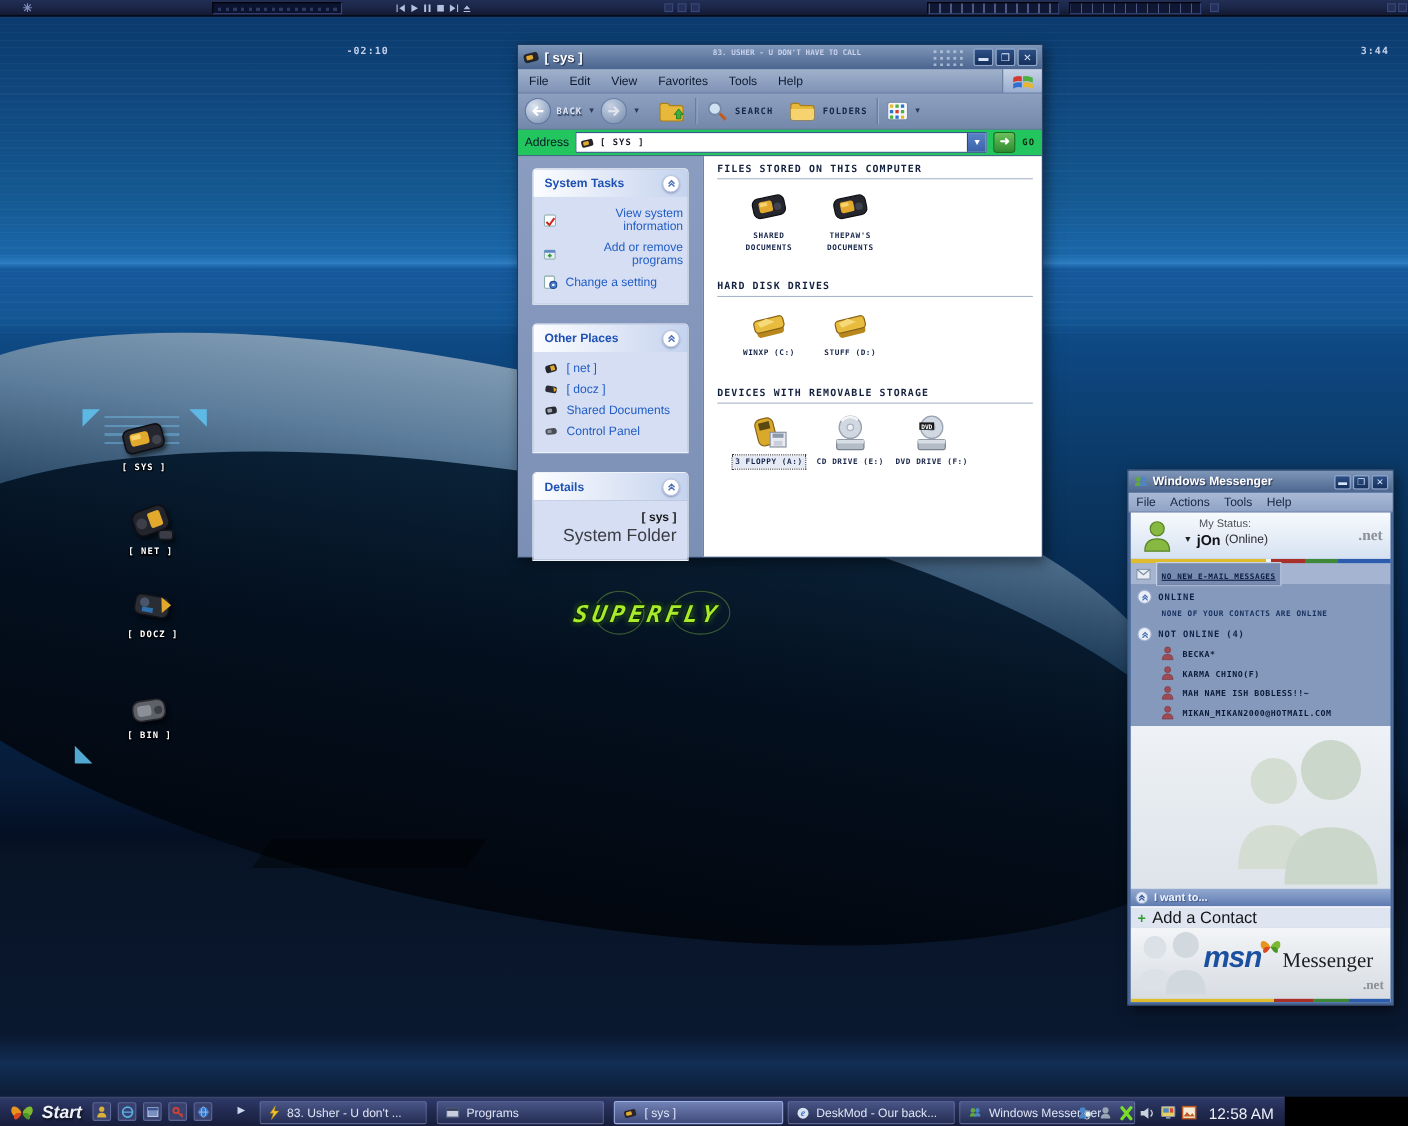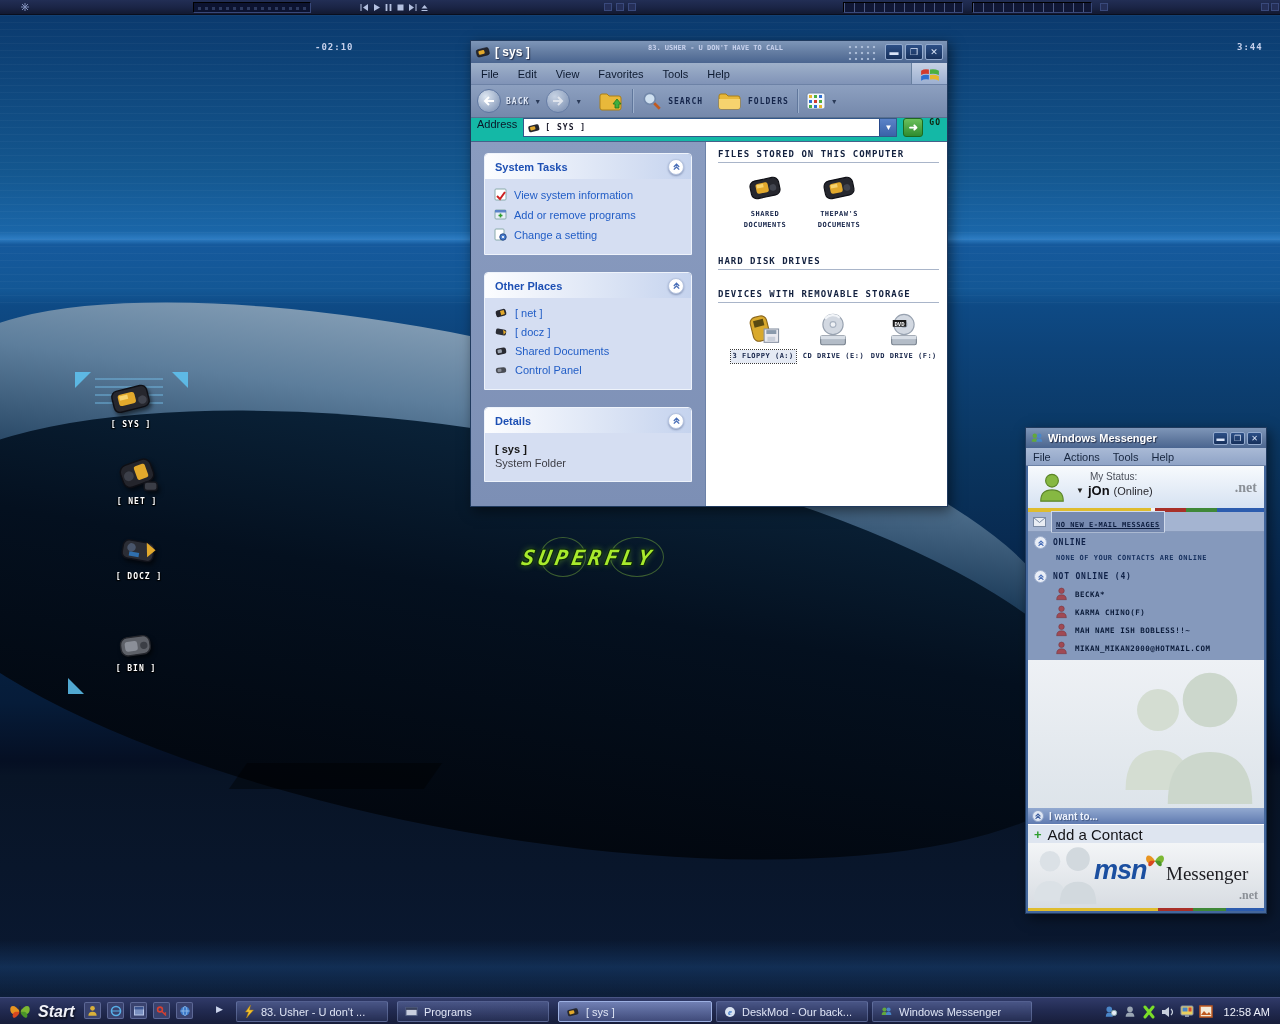--- a/index.html
+++ b/index.html
@@ -72,44 +72,44 @@
     background:linear-gradient(180deg,#c6d1e4,#9cafd0); border-left:1px solid #68809f; display:flex; align-items:center; justify-content:center; }
   .toolbar { height:33px; background:linear-gradient(180deg,#8da0c0,#7488ab); border-bottom:1px solid #59708f;
     display:flex; align-items:center; padding:0 6px; gap:5px; }
   .navcircle { width:24px; height:24px; border-radius:50%; border:1px solid #5e76a0;
     background:radial-gradient(circle at 35% 30%,#dde6f1,#93a5c2 70%,#7a8cab); display:flex; align-items:center; justify-content:center; }
   .navcircle svg { display:block; }
   .tb-lab-light { font-size:8px; color:#dfe7f5; text-shadow:1px 1px 1px #2a3a58; }
   .tb-lab-dark { font-size:8px; color:#15254a; }
   .mini-drop { font-size:7px; color:#2a3a58; }
   .tb-sep { width:1px; height:24px; background:#60779c; margin:0 3px; box-shadow:1px 0 0 #9db0cc; }
-  .addressbar { height:24px; background:#14b8a6; border-bottom:1px solid #46608a; display:flex; align-items:flex-start; padding:0 6px; gap:6px; }
+  .addressbar { height:24px; background:#22c55e; border-bottom:1px solid #46608a; display:flex; align-items:center; padding:0 6px; gap:6px; }
   .addr-label { font-size:11px; color:#0a1628; }
   .addr-input { flex:1; height:19px; background:#fff; border:1px solid #33578a; display:flex; align-items:center; padding:0 0 0 3px; }
   .addr-input .aval { font-size:8px; color:#1a1a2a; margin-left:4px; }
   .addr-drop { margin-left:auto; width:17px; height:17px; background:linear-gradient(180deg,#5b83c8,#3a62a8);
     border-left:1px solid #26488a; color:#fff; font-size:8px; text-align:center; line-height:17px; }
   .go-btn { width:20px; height:19px; border-radius:3px; border:1px solid #1d6a1d;
     background:linear-gradient(180deg,#6cc05c,#2f8c2f); color:#fff; font-weight:bold; font-size:11px; line-height:17px; text-align:center; }
   .go-lab { font-size:8px; color:#10250e; }
   .ex-content { display:flex; height:364px; }
-  .ex-left { width:234px; background:linear-gradient(180deg,#8a9cc0,#7c8fb5); padding:11px 13px; }
+  .ex-left { width:168px; background:linear-gradient(180deg,#8a9cc0,#7c8fb5); padding:11px 13px;text-align:right; }
   .ex-right { flex:1; background:#fff; border-left:1px solid #6c82a8; padding:2px 8px 0 12px; overflow:hidden; }
 
   .pane { margin-bottom:17px; border:1px solid #eef3fb; border-radius:4px 4px 0 0; }
   .pane-h { height:25px; border-radius:3px 3px 0 0; background:linear-gradient(90deg,#fcfdff 0%,#c5d3ee 100%);
     display:flex; align-items:center; padding:0 7px 0 10px; }
   .pane-h .ptitle { font-weight:bold; font-size:11px; color:#1e50b4; }
   .chev { margin-left:auto; width:16px; height:16px; border-radius:50%; background:#fff; border:1px solid #b6c4e0;
     display:flex; align-items:center; justify-content:center; box-shadow:0 1px 2px rgba(20,40,90,.35); }
   .pane-b { background:#d5def2; padding:9px 4px 6px 9px; }
   .task-item { display:flex; align-items:center; gap:7px; margin-bottom:7px; }
   .task-item .tlabel { font-size:11px; color:#215dc6; cursor:pointer; }
   .details-name { font-size:11px; font-weight:bold; color:#161616; margin-bottom:2px; }
-  .details-type { font-size:11px; color:#3c3c44; }
+  .details-type { font-size:16px; color:#3c3c44; }
 
   .sec-h { font-size:9px; color:#13213f; letter-spacing:1px; padding:5px 0 3px; border-bottom:1px solid #a9b5c9; }
   .items-row { display:flex; padding:9px 0 6px 0; }
   .fitem { width:74px; display:flex; flex-direction:column; align-items:center; gap:4px; cursor:pointer; }
   .fitem .flabel { font-size:7px; letter-spacing:.5px; color:#17254a; text-align:center; line-height:1.5; padding:1px 2px; }
   .fitem .flabel.selected { outline:1px dotted #3a3a3a; background:rgba(150,170,210,.25); }
   .sec2 { margin-top:14px; }
 
   
   #messenger { left:1025px; top:427px; width:242px; height:487px; background:#8fa3c6; display:flex; flex-direction:column; }
@@ -147,34 +147,34 @@
   .add-text { font-size:15px; color:#141418; }
   .msn-banner { height:68px; background:linear-gradient(180deg,#f3f5f7,#d6dbe1); position:relative; overflow:hidden; }
   .msn-word { position:absolute; left:66px; top:12px; font-size:27px; font-weight:bold; font-style:italic; color:#1b4fa0; letter-spacing:-1px; }
   .messenger-word { position:absolute; left:138px; top:20px; font-size:19px; color:#1d1d22; font-weight:bold; font-family:"Liberation Serif",serif; font-weight:normal; }
   .banner-net { position:absolute; right:6px; bottom:8px; font-size:12px; font-weight:bold; color:#8b9097; font-family:"Liberation Serif",serif; }
   .banner-stripe { position:absolute; bottom:0; left:0; width:100%; height:3px;
     background:linear-gradient(90deg,#dfbc2e 0 55%,#a83028 55% 70%,#3f8838 70% 84%,#2c5cae 84% 100%); }
   .wm-buddy { position:absolute; }
 
   
-  #taskbar { position:absolute; left:0; top:997px; width:1280px; height:27px; z-index:60;
+  #taskbar { position:absolute; left:0; top:997px; width:1168px; height:27px; z-index:60;
     background:linear-gradient(180deg,#303a68 0%,#222b52 45%,#171d3a 100%); border-top:1px solid #4a5585; }
   #start { position:absolute; left:0; top:0; height:27px; display:flex; align-items:center; gap:6px; padding:0 12px 0 8px; }
   #start .start-text { font-size:16px; font-weight:bold; font-style:italic; color:#f0f1f8; text-shadow:1px 2px 2px rgba(0,0,0,.6); }
   .ql { position:absolute; left:84px; top:4px; display:flex; gap:6px; align-items:center; }
   .ql-tile { width:17px; height:17px; border-radius:2px; background:#39426e; border:1px solid rgba(160,175,225,.35);
     display:flex; align-items:center; justify-content:center; }
   .ql-chev { position:absolute; left:216px; top:6px; color:#cdd6ee; font-size:9px; }
   .tbtn { position:absolute; top:3px; height:21px; border-radius:2px; background:linear-gradient(180deg,rgba(110,125,180,.45),rgba(60,72,120,.35));
     border:1px solid rgba(150,165,215,.35); display:flex; align-items:center; gap:6px; padding:0 7px; }
   .tbtn .tbl { font-size:11px; color:#dfe5f5; white-space:nowrap; overflow:hidden; }
   .tbtn.active { background:linear-gradient(180deg,rgba(150,168,225,.65),rgba(95,110,170,.55)); border-color:#9db0e2; }
   .tray { position:absolute; right:0; top:0; height:27px; display:flex; align-items:center; gap:5px; padding:0 10px 0 8px; }
-  .tray-clock { font-size:11px; color:#eef1fb; margin-left:6px; }
+  .tray-clock { font-size:14px; color:#eef1fb; margin-left:6px; }
 </style>
 </head>
 <body>
 
 <div id="wallpaper">
   <div class="pinstripes"></div>
   <div class="swoosh-light"></div>
   <div class="swoosh-dark"></div>
   <div class="bottom-band"></div>
   <div class="notch"></div>
@@ -490,20 +490,42 @@
                 <rect x="9" y="9" width="11" height="9" rx="2" fill="#e2a92c"></rect>
                 <rect x="10" y="10" width="6" height="3" fill="#f7d36e"></rect>
                 <circle cx="24" cy="15" r="3" fill="#41444e"></circle>
               </g>
             </svg>
           <span class="flabel tech">THEPAW'S DOCUMENTS</span>
         </div>
       </div>
 
       <div class="sec-h tech sec2">HARD DISK DRIVES</div>
+      <div class="items-row">
+        <div class="fitem" style="margin-left:10px;">
+          <svg width="36" height="32" viewBox="0 0 32 28">
+              <g transform="rotate(-14 16 14)">
+                <rect x="5" y="14" width="22" height="9" rx="3" fill="#b9881c"></rect>
+                <rect x="4" y="9" width="24" height="10" rx="3" fill="#e8bc3e" stroke="#8a651a"></rect>
+                <path d="M7 11 L15 9 L21 13 L9 15 Z" fill="#f6da7a"></path>
+              </g>
+            </svg>
+          <span class="flabel tech">WINXP (C:)</span>
+        </div>
+        <div class="fitem">
+          <svg width="36" height="32" viewBox="0 0 32 28">
+              <g transform="rotate(-14 16 14)">
+                <rect x="5" y="14" width="22" height="9" rx="3" fill="#b9881c"></rect>
+                <rect x="4" y="9" width="24" height="10" rx="3" fill="#e8bc3e" stroke="#8a651a"></rect>
+                <path d="M7 11 L15 9 L21 13 L9 15 Z" fill="#f6da7a"></path>
+              </g>
+            </svg>
+          <span class="flabel tech">STUFF (D:)</span>
+        </div>
+      </div>
 
       <div class="sec-h tech sec2">DEVICES WITH REMOVABLE STORAGE</div>
       <div class="items-row">
         <div class="fitem" style="margin-left:10px;justify-content:space-between;">
           <svg width="40" height="34" viewBox="0 0 36 30">
               <g transform="rotate(-14 18 15)">
                 <rect x="8" y="3" width="15" height="22" rx="5" fill="#d9a92c" stroke="#8a651a"></rect>
                 <rect x="11" y="6" width="9" height="6" fill="#5a4a12"></rect>
               </g>
               <rect x="19" y="15" width="13" height="12" fill="#e9eaf0" stroke="#8a94a4"></rect>

